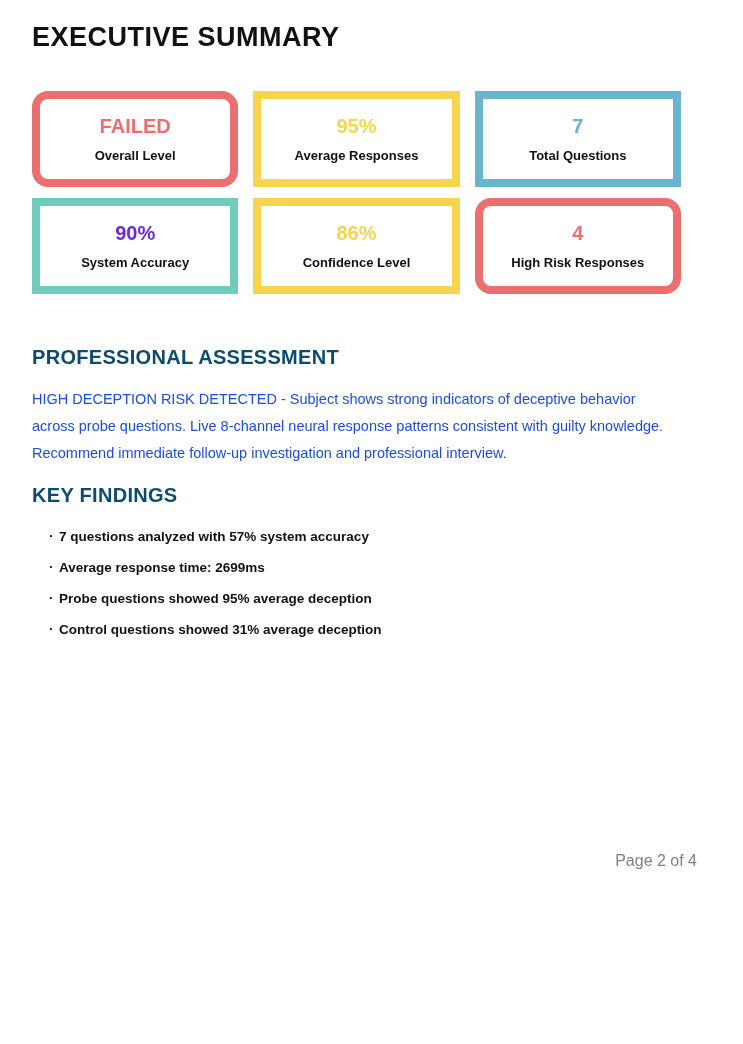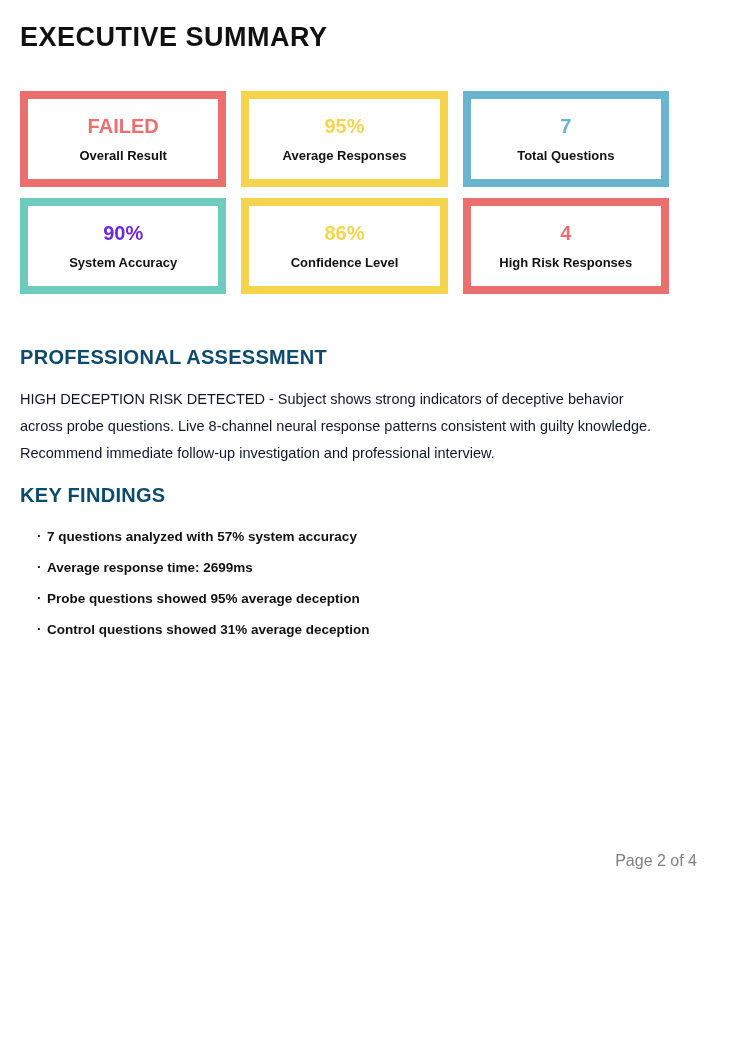--- a/index.html
+++ b/index.html
@@ -8,21 +8,21 @@
     width: 743px;
     height: 1044px;
     position: relative;
     font-family: "Liberation Sans", sans-serif;
     color: #111111;
     overflow: hidden;
   }
   .page {
     width: 743px;
     height: 896px;
-    padding: 18px 46px 0 20px;
+    padding: 18px 46px 0 32px;
     position: relative;
   }
   .report-title {
     font-size: 27px;
     font-weight: bold;
     letter-spacing: 0.5px;
     color: #111111;
     margin-top: 4px;
   }
   .cards-grid {
@@ -47,41 +47,41 @@
     font-size: 20px;
     font-weight: bold;
     line-height: 1;
   }
   .stat-card .label {
     font-size: 13px;
     font-weight: bold;
     color: #111111;
     margin-top: 12px;
   }
-  .card-red    { border-color: #EB6F6F; }
+  .card-red    { border-color: #EB6F6F; border-radius: 16px; }
   .card-red    .value { color: #EB6F6F; }
   .card-yellow { border-color: #F6D54D; }
   .card-yellow .value { color: #F6D54D; }
   .card-blue   { border-color: #68B5CD; }
   .card-blue   .value { color: #68B5CD; }
   .card-teal   { border-color: #70CBBF; }
   .card-teal   .value { color: #6d28d9; }
 
   .section-heading {
     font-size: 20px;
     font-weight: bold;
     letter-spacing: 0.3px;
     color: #0c4a6e;
   }
   .assessment-section { margin-top: 52px; }
   .assessment-body {
     margin-top: 17px;
     font-size: 14.5px;
     line-height: 27px;
-    color: #0f172a;
+    color: #1d4ed8;
     width: 649px;
   }
   .findings-section { margin-top: 17px; }
   .findings-list {
     margin-top: 22px;
     list-style: none;
     padding-left: 17px;
   }
   .findings-list li {
     font-size: 13.5px;
@@ -110,21 +110,21 @@
 <body>
 
 <div class="page">
 
   <h1 class="report-title">EXECUTIVE SUMMARY</h1>
 
   <div class="cards-grid">
 
     <div class="stat-card card-red">
       <div class="value">FAILED</div>
-      <div class="label">Overall Result</div>
+      <div class="label">Overall Level</div>
     </div>
 
     <div class="stat-card card-yellow">
       <div class="value">95%</div>
       <div class="label">Average Responses</div>
     </div>
 
     <div class="stat-card card-blue">
       <div class="value">7</div>
       <div class="label">Total Questions</div>

